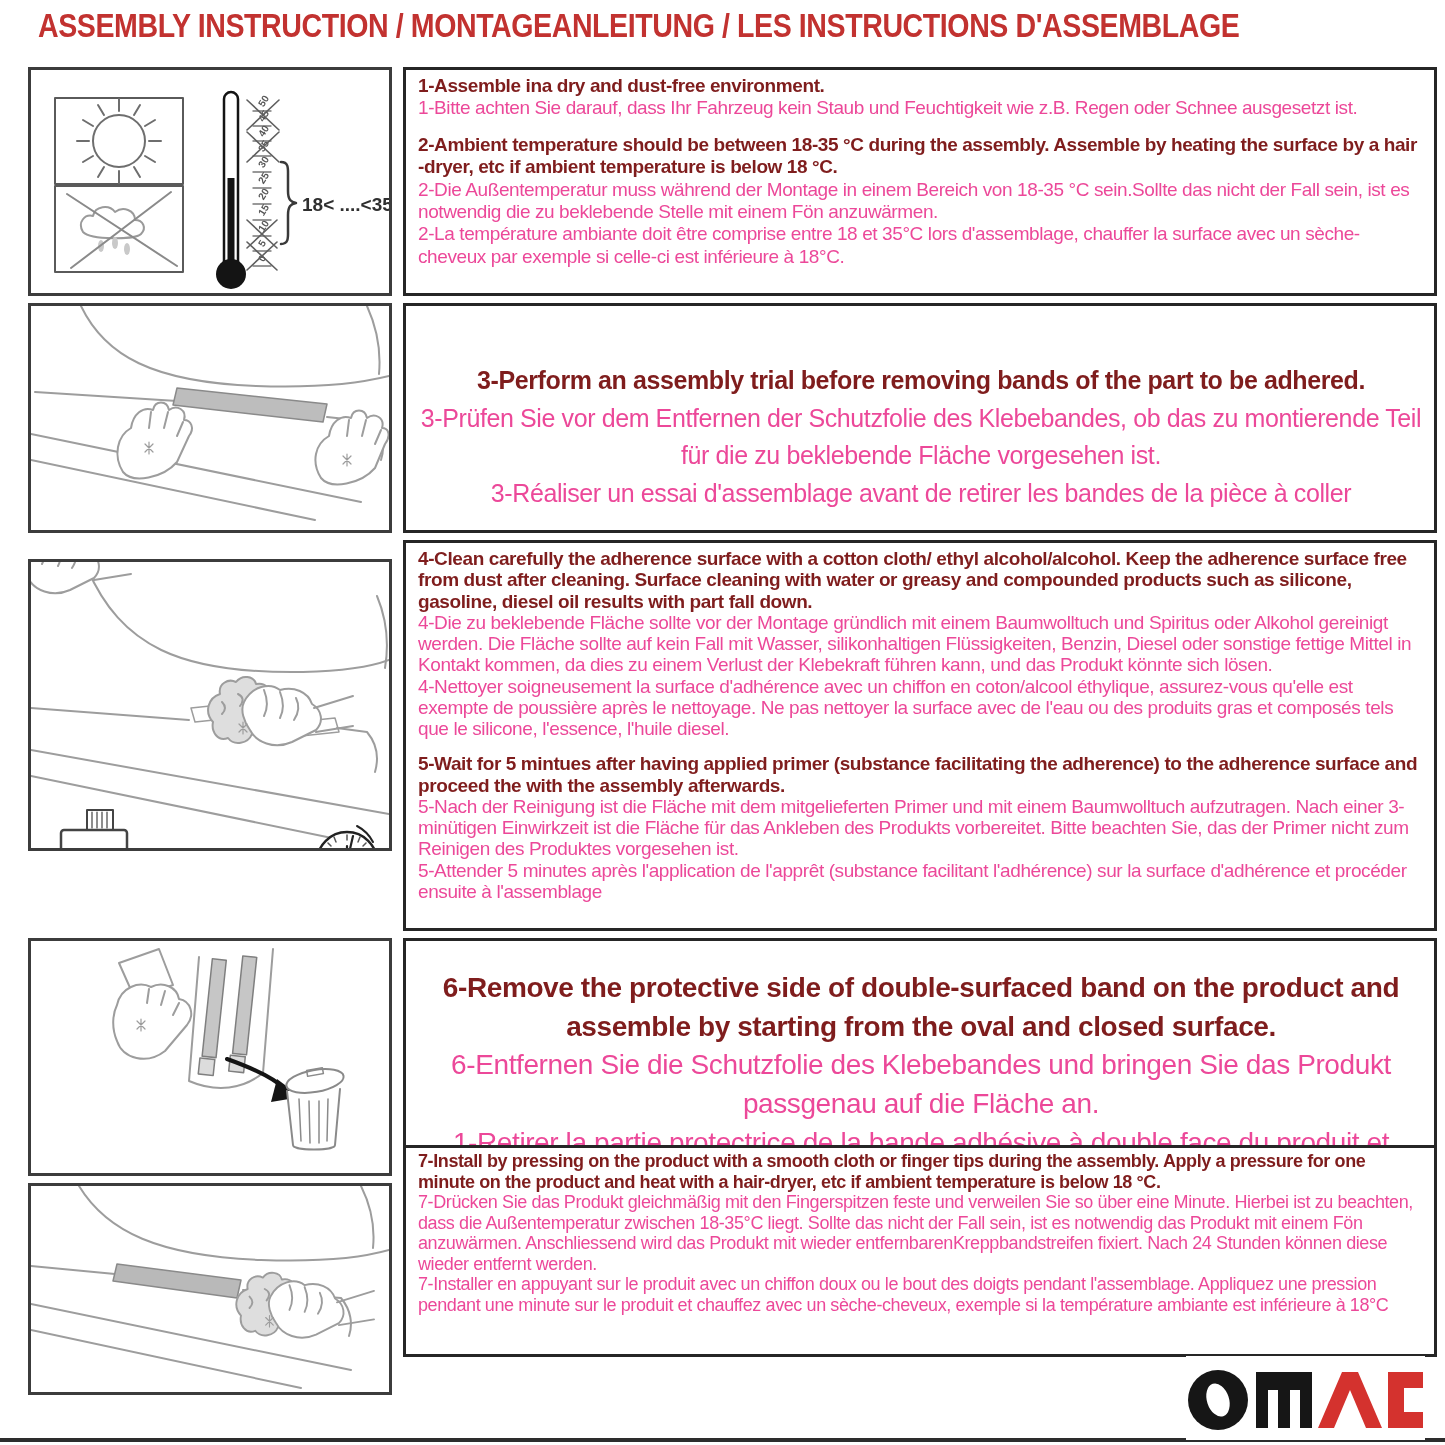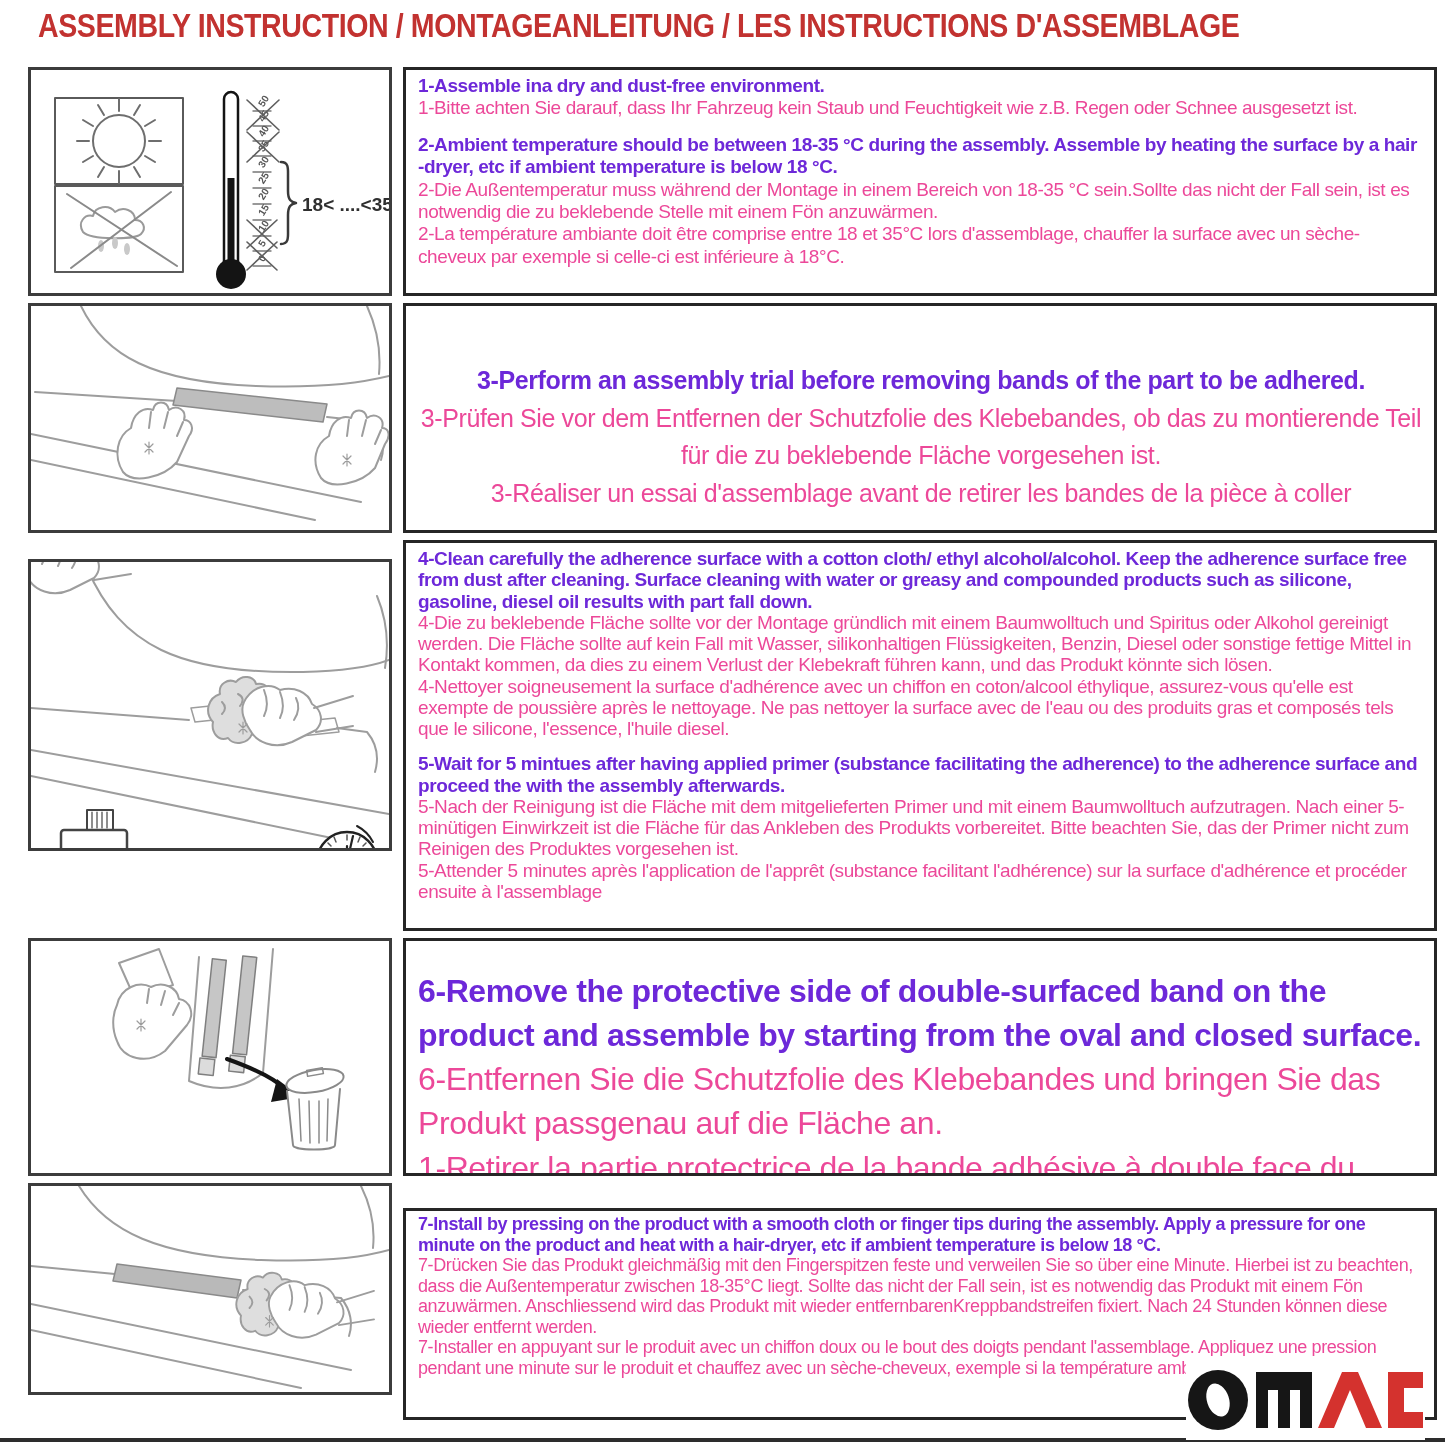--- a/index.html
+++ b/index.html
@@ -18,26 +18,26 @@
   }
   .row-right{
     position:absolute;left:403px;width:1034px;box-sizing:border-box;
     border:3px solid #262626;background:#fff;overflow:hidden;
     padding:5px 10px 0 12px;
   }
   .r1l{top:67px;height:229px;}   .r1r{top:67px;height:229px;}
   .r2l{top:303px;height:230px;}  .r2r{top:303px;height:230px;padding-top:56px;}
   .r3l{top:559px;height:292px;}  .r3r{top:540px;height:391px;}
   .r4l{top:938px;height:238px;}  .r4r{top:938px;height:238px;padding-top:28px;}
-  .r5l{top:1183px;height:212px;} .r5r{top:1208px;height:212px;padding-top:3px;}
+  .r5l{top:1183px;height:212px;} .r5r{top:1145px;height:212px;padding-top:3px;}
   .para{font-size:19px;line-height:1.18;color:#ec4899;letter-spacing:-0.4px;}
-  .para.bold{font-weight:700;color:#6d28d9;}
+  .para.bold{font-weight:700;color:#7f1d1d;}
   .gap{height:14px;}
   .fs-big .para{font-size:25px;line-height:1.5;text-align:center;}
-  .fs-mid .para{font-size:32px;line-height:1.38;}
+  .fs-mid .para{font-size:28px;line-height:1.38;text-align:center;}
   .fs-small .para{font-size:18px;line-height:1.14;}
   .lh-tight .para{line-height:1.12;}
   svg{display:block;}
   .bottom-line{position:absolute;left:0;top:1438px;width:1445px;height:4px;background:#2d2d2d;}
   .logo-wrap{position:absolute;left:1186px;top:1356px;width:239px;height:84px;background:#fff;}
 </style>
 </head>
 <body>
 
 <div class="page-title">ASSEMBLY INSTRUCTION / MONTAGEANLEITUNG / LES INSTRUCTIONS D'ASSEMBLAGE</div>
@@ -165,21 +165,21 @@
       <use href="#cloth-hand" transform="translate(222,152)"></use>
     </g>
   </svg>
 </div>
 <div class="row-right r3r lh-tight">
     <div class="para bold">4-Clean carefully the adherence surface with a cotton cloth/ ethyl alcohol/alcohol. Keep the adherence surface free from dust after cleaning. Surface cleaning with water or greasy and compounded products such as silicone, gasoline, diesel oil results with part fall down.</div>
     <div class="para">4-Die zu beklebende Fläche sollte vor der Montage gründlich mit einem Baumwolltuch und Spiritus oder Alkohol gereinigt werden. Die Fläche sollte auf kein Fall mit Wasser, silikonhaltigen Flüssigkeiten, Benzin, Diesel oder sonstige fettige Mittel in Kontakt kommen, da dies zu einem Verlust der Klebekraft führen kann, und das Produkt könnte sich lösen.</div>
     <div class="para">4-Nettoyer soigneusement la surface d'adhérence avec un chiffon en coton/alcool éthylique, assurez-vous qu'elle est exempte de poussière après le nettoyage. Ne pas nettoyer la surface avec de l'eau ou des produits gras et composés tels que le silicone, l'essence, l'huile diesel.</div>
     <div class="gap"></div>
     <div class="para bold">5-Wait for 5 mintues after having applied primer (substance facilitating the adherence) to the adherence surface and proceed the with the assembly afterwards.</div>
-    <div class="para">5-Nach der Reinigung ist die Fläche mit dem mitgelieferten Primer und mit einem Baumwolltuch aufzutragen. Nach einer 5-minütigen Einwirkzeit ist die Fläche für das Ankleben des Produkts vorbereitet. Bitte beachten Sie, das der Primer nicht zum Reinigen des Produktes vorgesehen ist.</div>
+    <div class="para">5-Nach der Reinigung ist die Fläche mit dem mitgelieferten Primer und mit einem Baumwolltuch aufzutragen. Nach einer 3-minütigen Einwirkzeit ist die Fläche für das Ankleben des Produkts vorbereitet. Bitte beachten Sie, das der Primer nicht zum Reinigen des Produktes vorgesehen ist.</div>
     <div class="para">5-Attender 5 minutes après l'application de l'apprêt (substance facilitant l'adhérence) sur la surface d'adhérence et procéder ensuite à l'assemblage</div>
   </div>
 
 <div class="row-left r4l">
   <svg width="358" height="232" viewBox="0 0 358 232">
     <g fill="none" stroke="#9d9d9d" stroke-width="2" stroke-linecap="round" stroke-linejoin="round">
       <path d="M88,22 L128,8 L142,44 L104,58 Z" fill="#ffffff"></path>
       <path d="M168,16 L158,140 M242,8 L232,132 M158,140 C186,152 212,148 232,132"></path>
       <g transform="rotate(6 200 70)">
         <rect x="176" y="20" width="14" height="98" fill="#c6c6c6" stroke="#7f7f7f" stroke-width="1.5"></rect>

